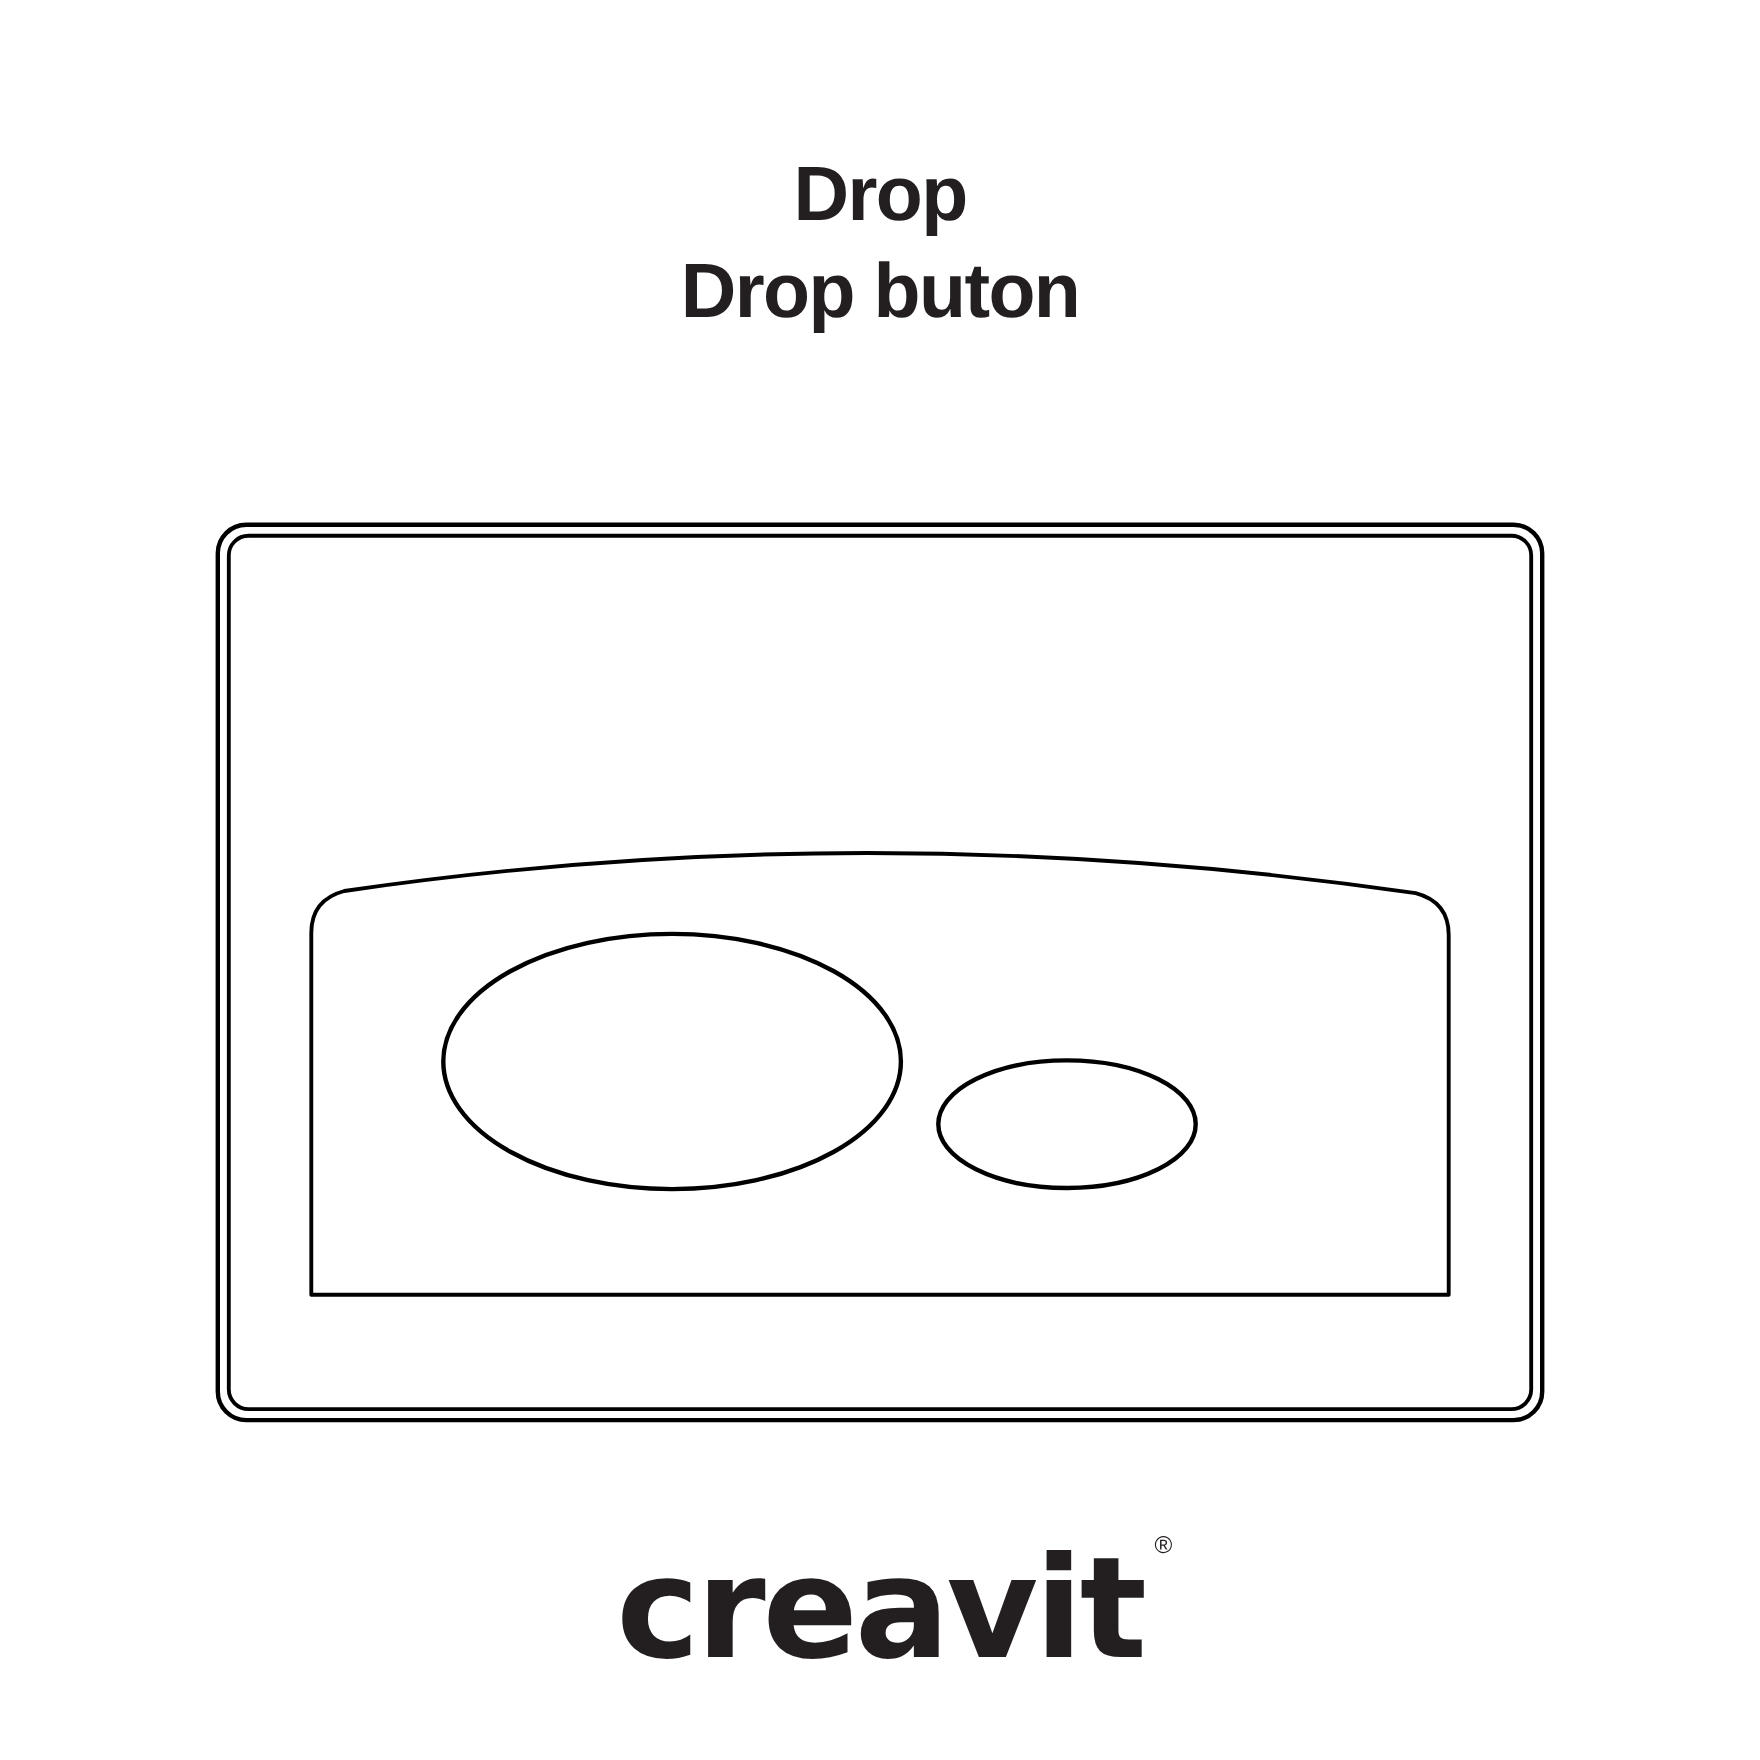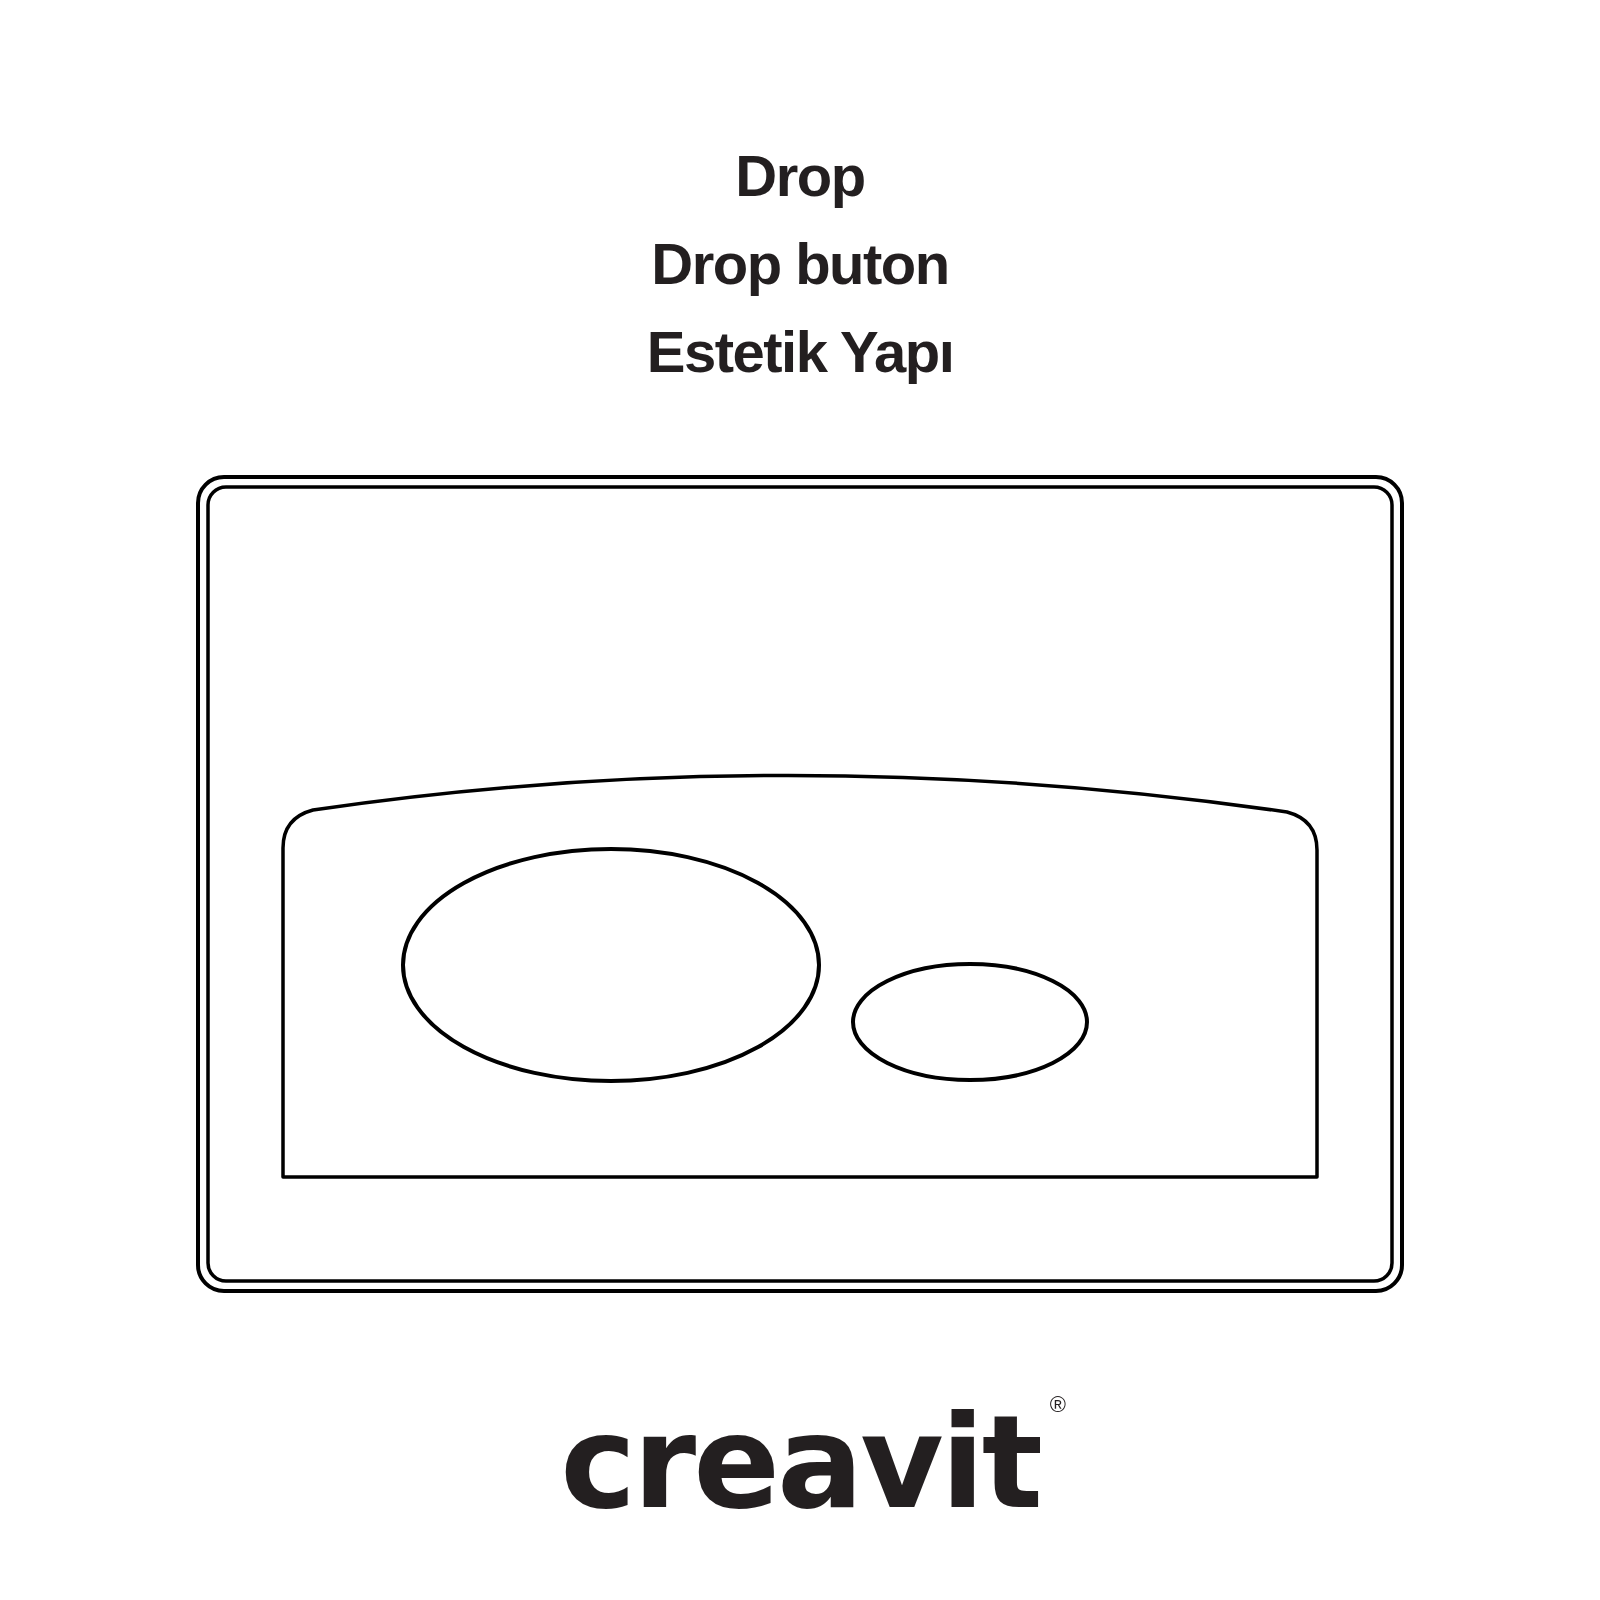--- a/index.html
+++ b/index.html
@@ -21,21 +21,21 @@
   .title-block {
     position: absolute;
     left: 0;
     top: 132px;
     width: 1600px;
     text-align: center;
     color: #231f20;
   }
   .title-line {
     display: block;
-    font-size: 58px;
+    font-size: 70px;
     line-height: 88px;
     font-weight: 700;
     letter-spacing: -1.5px;
     color: #231f20;
     white-space: pre;
   }
 
   
   .drawing-wrap {
     position: absolute;
@@ -79,21 +79,20 @@
     line-height: 22px;
     color: #231f20;
   }
 </style>
 </head>
 <body>
 
 <div class="title-block">
   <span class="title-line">Drop</span>
   <span class="title-line">Drop buton</span>
-  <span class="title-line">Estetik Yapı</span>
 </div>
 
 <div class="drawing-wrap">
   <svg width="1600" height="1600" viewBox="0 0 1600 1600" xmlns="http://www.w3.org/2000/svg">
 
     <rect x="198" y="477" width="1204" height="814" rx="26" ry="26" fill="none" stroke="#000000" stroke-width="4"></rect>
 
     <rect x="208" y="487" width="1184" height="794" rx="18" ry="18" fill="none" stroke="#000000" stroke-width="3.5"></rect>
 
     <path d="M 283 1177

